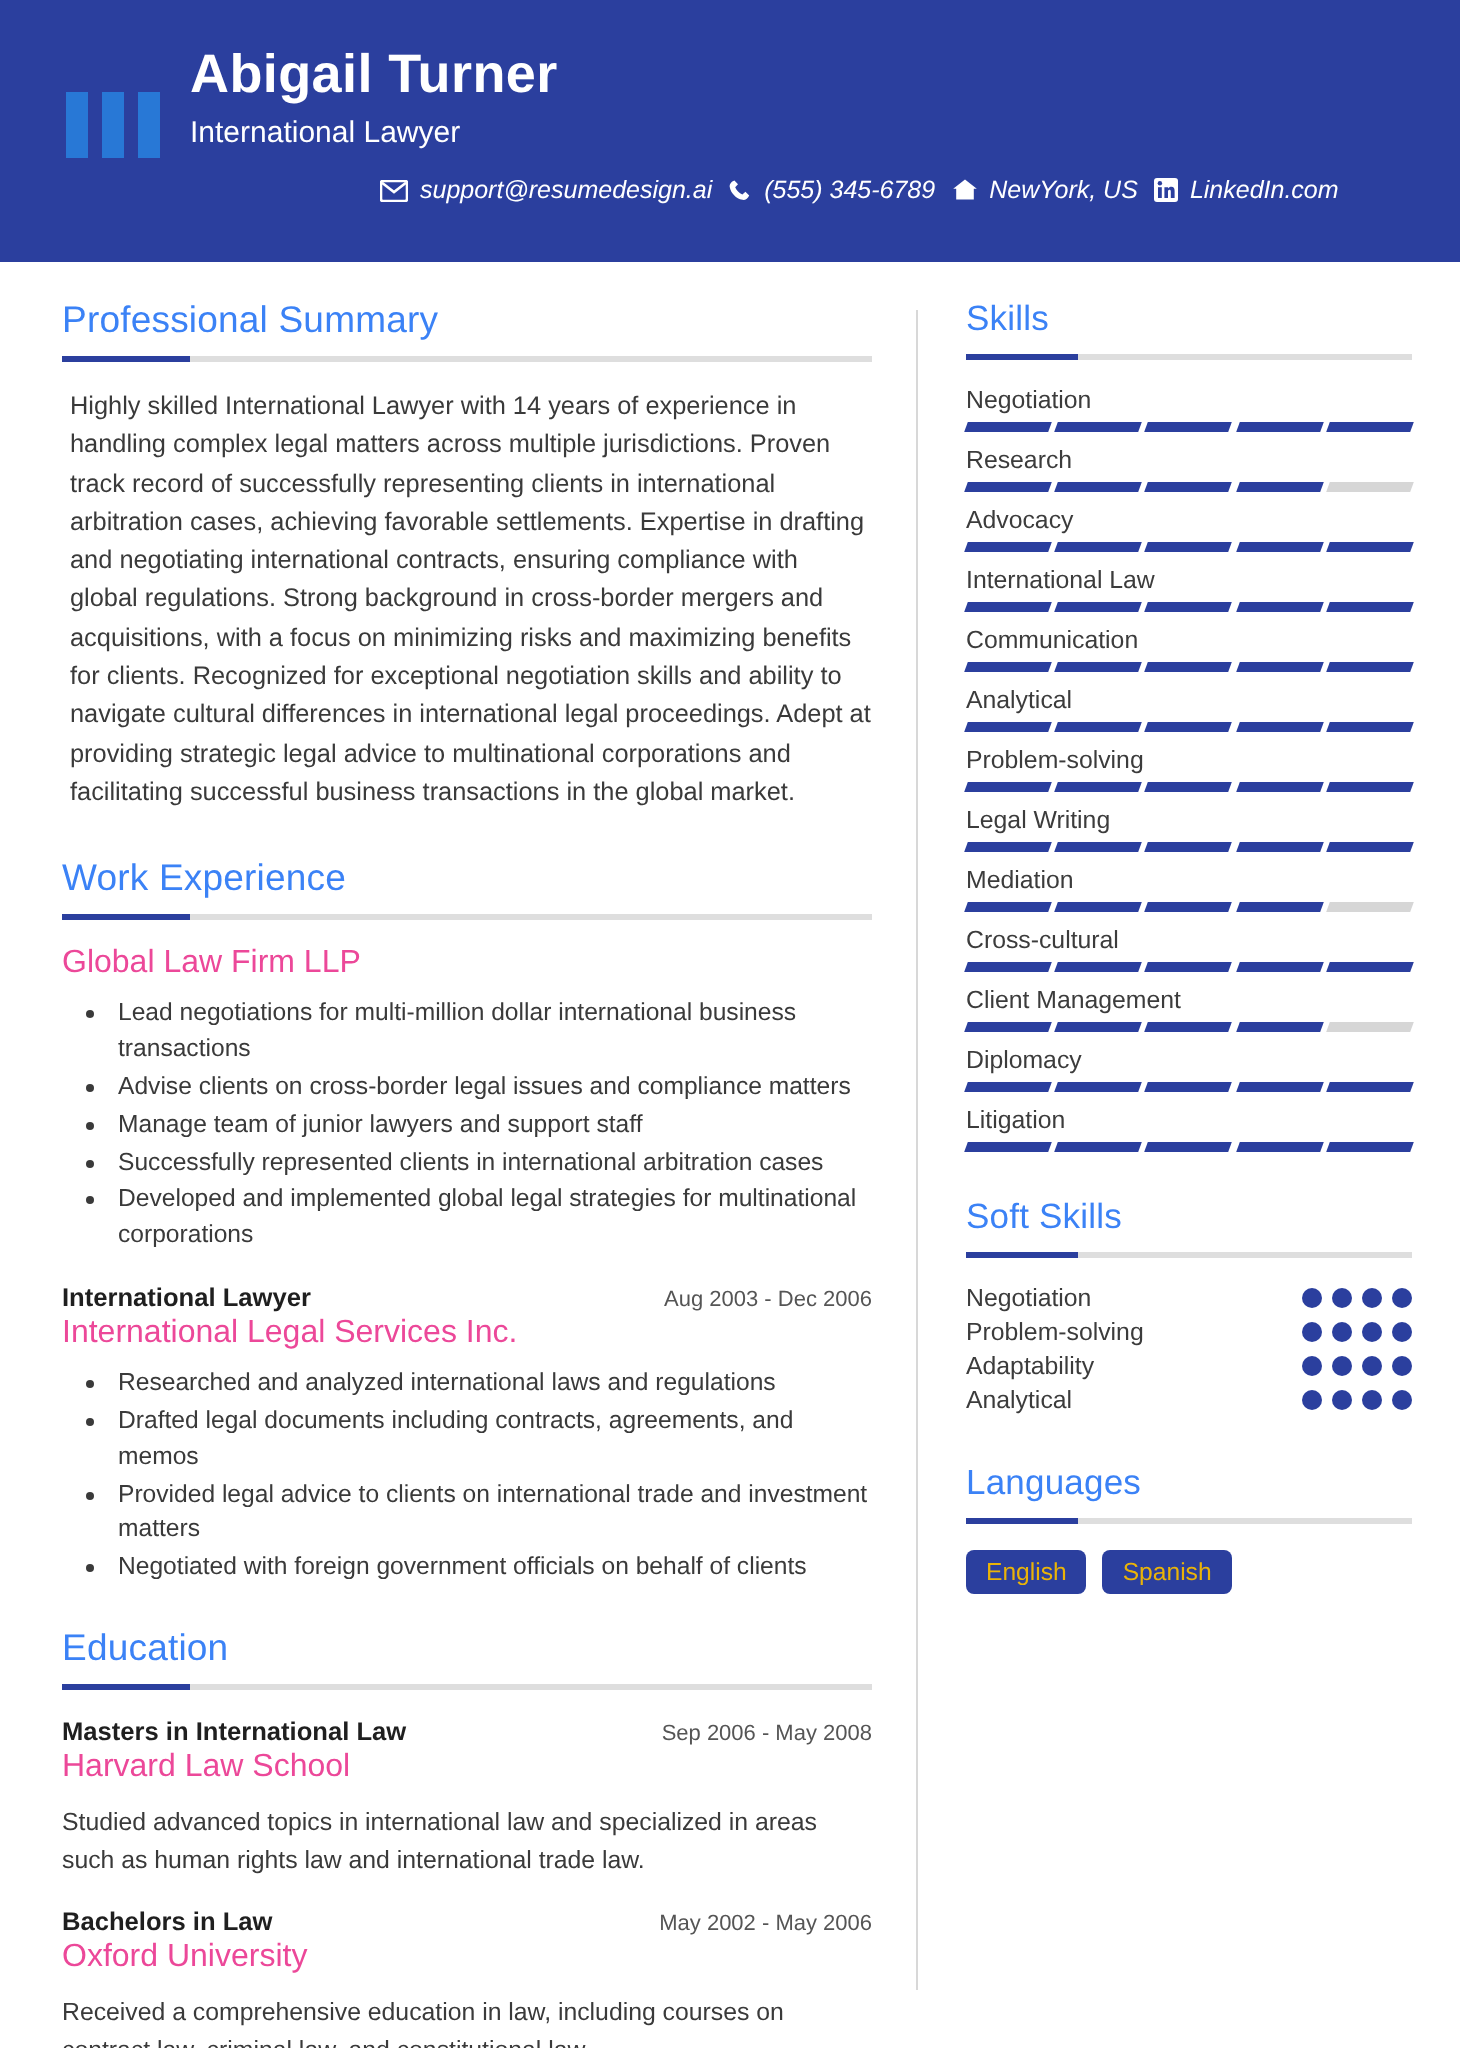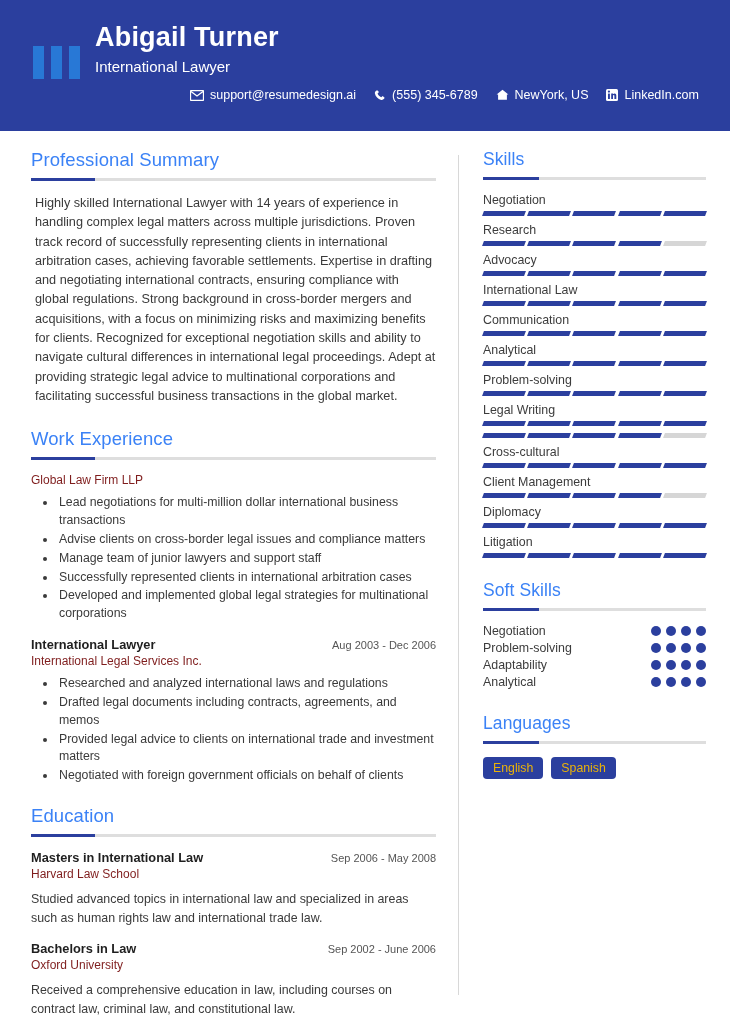--- a/index.html
+++ b/index.html
@@ -62,24 +62,25 @@
     font-weight: normal;
     margin: 5px 0 0 0;
     line-height: 1.2;
   }
   .contact-row {
     position: absolute;
     left: 190px;
     top: 88px;
     display: flex;
     align-items: center;
-    gap: 18px;
+    gap: 8px;
     color: #ffffff;
     font-size: 12.5px;
     white-space: nowrap;
+    font-style: italic;
   }
   .contact-item {
     display: flex;
     align-items: center;
     gap: 6px;
   }
   .contact-item svg { display: block; }
 
   
   .body-wrap {
@@ -153,22 +154,22 @@
     font-weight: bold;
     color: #1f1f1f;
   }
   .entry-date {
     font-size: 11px;
     color: #555555;
     white-space: nowrap;
     padding-left: 10px;
   }
   .entry-org {
-    font-size: 12px;
-    color: #7f1d1d;
+    font-size: 16px;
+    color: #ec4899;
     margin-top: 2px;
   }
   .bullets {
     margin: 7px 0 0 0;
     padding-left: 26px;
   }
   .bullets li {
     font-size: 12.3px;
     line-height: 1.45;
     color: #3a3a3a;
@@ -354,21 +355,21 @@
             <span class="entry-role">Masters in International Law</span>
             <span class="entry-date">Sep 2006 - May 2008</span>
           </div>
           <div class="entry-org">Harvard Law School</div>
           <p class="entry-desc">Studied advanced topics in international law and specialized in areas such as human rights law and international trade law.</p>
         </div>
 
         <div class="entry">
           <div class="entry-head">
             <span class="entry-role">Bachelors in Law</span>
-            <span class="entry-date">Sep 2002 - June 2006</span>
+            <span class="entry-date">May 2002 - May 2006</span>
           </div>
           <div class="entry-org">Oxford University</div>
           <p class="entry-desc">Received a comprehensive education in law, including courses on contract law, criminal law, and constitutional law.</p>
         </div>
       </div>
 
     </div>
 
     <div class="col-divider"></div>
 
@@ -452,20 +453,21 @@
               <div class="skill-name">Legal Writing</div>
               <div class="skill-bar">
                 <span class="seg"></span>
                 <span class="seg"></span>
                 <span class="seg"></span>
                 <span class="seg"></span>
                 <span class="seg"></span>
               </div>
             </div>
             <div class="skill-row">
+              <div class="skill-name">Mediation</div>
               <div class="skill-bar">
                 <span class="seg"></span>
                 <span class="seg"></span>
                 <span class="seg"></span>
                 <span class="seg"></span>
                 <span class="seg off"></span>
               </div>
             </div>
             <div class="skill-row">
               <div class="skill-name">Cross-cultural</div>

